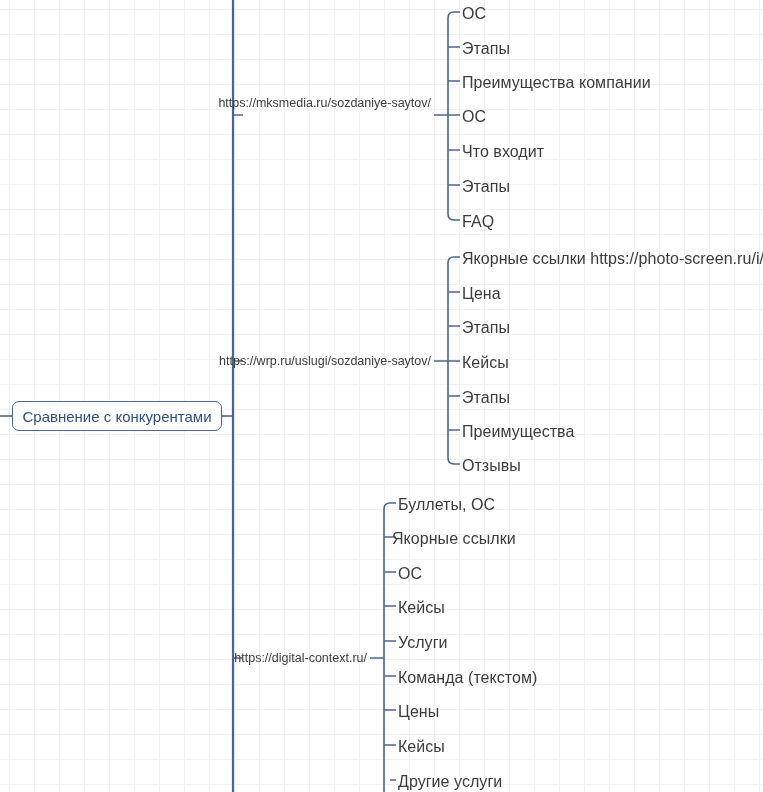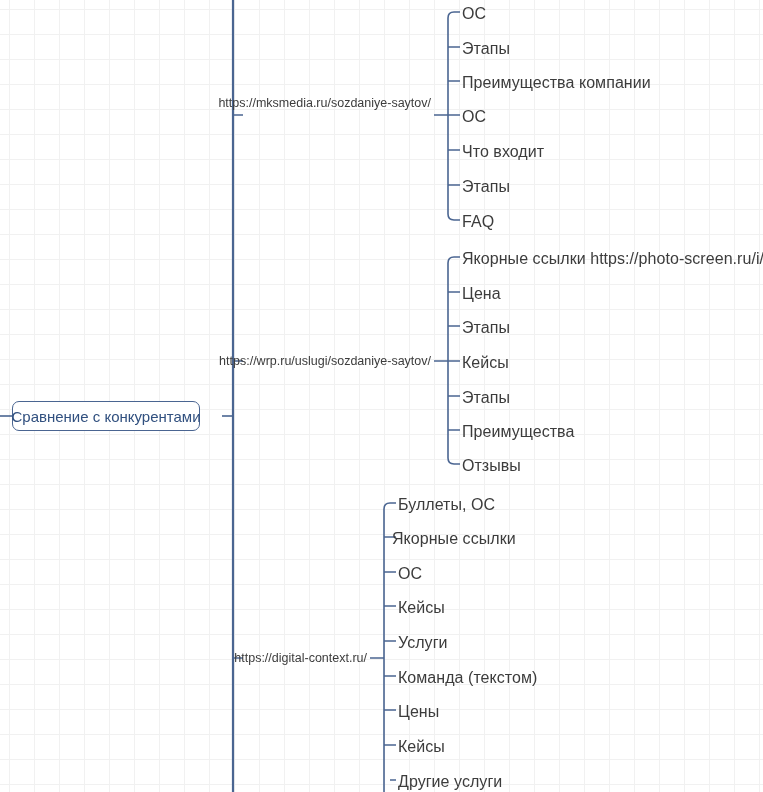--- a/index.html
+++ b/index.html
@@ -101,21 +101,21 @@
       <line x1="384" y1="537" x2="396" y2="537" stroke="#4a6591" stroke-width="1.5" stroke-linecap="butt"></line>
       <line x1="384" y1="572" x2="396" y2="572" stroke="#4a6591" stroke-width="1.5" stroke-linecap="butt"></line>
       <line x1="384" y1="606" x2="396" y2="606" stroke="#4a6591" stroke-width="1.5" stroke-linecap="butt"></line>
       <line x1="384" y1="641" x2="396" y2="641" stroke="#4a6591" stroke-width="1.5" stroke-linecap="butt"></line>
       <line x1="384" y1="676" x2="396" y2="676" stroke="#4a6591" stroke-width="1.5" stroke-linecap="butt"></line>
       <line x1="384" y1="710" x2="396" y2="710" stroke="#4a6591" stroke-width="1.5" stroke-linecap="butt"></line>
       <line x1="384" y1="745" x2="396" y2="745" stroke="#4a6591" stroke-width="1.5" stroke-linecap="butt"></line>
       <line x1="390" y1="780" x2="396" y2="780" stroke="#4a6591" stroke-width="1.5" stroke-linecap="butt"></line>
     </svg>
 
-  <div class="root-node" style="left: 12px; top: 401px; width: 188px; height: 30px; border-color: rgb(74, 101, 145);">
+  <div class="root-node" style="left: 12px; top: 401px; width: 210px; height: 30px; border-color: rgb(74, 101, 145);">
     <span class="root-node-text" style="color: rgb(49, 80, 127);">Сравнение с конкурентами</span>
   </div>
 
   <div id="labels">
       <div class="branch-label" style="left: 431px; top: 97px; color: rgb(60, 60, 60);">https://mksmedia.ru/sozdaniye-saytov/</div>
       <div class="node-label" style="left: 462px; top: 6px; color: rgb(60, 60, 60);">ОС</div>
       <div class="node-label" style="left: 462px; top: 41px; color: rgb(60, 60, 60);">Этапы</div>
       <div class="node-label" style="left: 462px; top: 75px; color: rgb(60, 60, 60);">Преимущества компании</div>
       <div class="node-label" style="left: 462px; top: 109px; color: rgb(60, 60, 60);">ОС</div>
       <div class="node-label" style="left: 462px; top: 144px; color: rgb(60, 60, 60);">Что входит</div>

